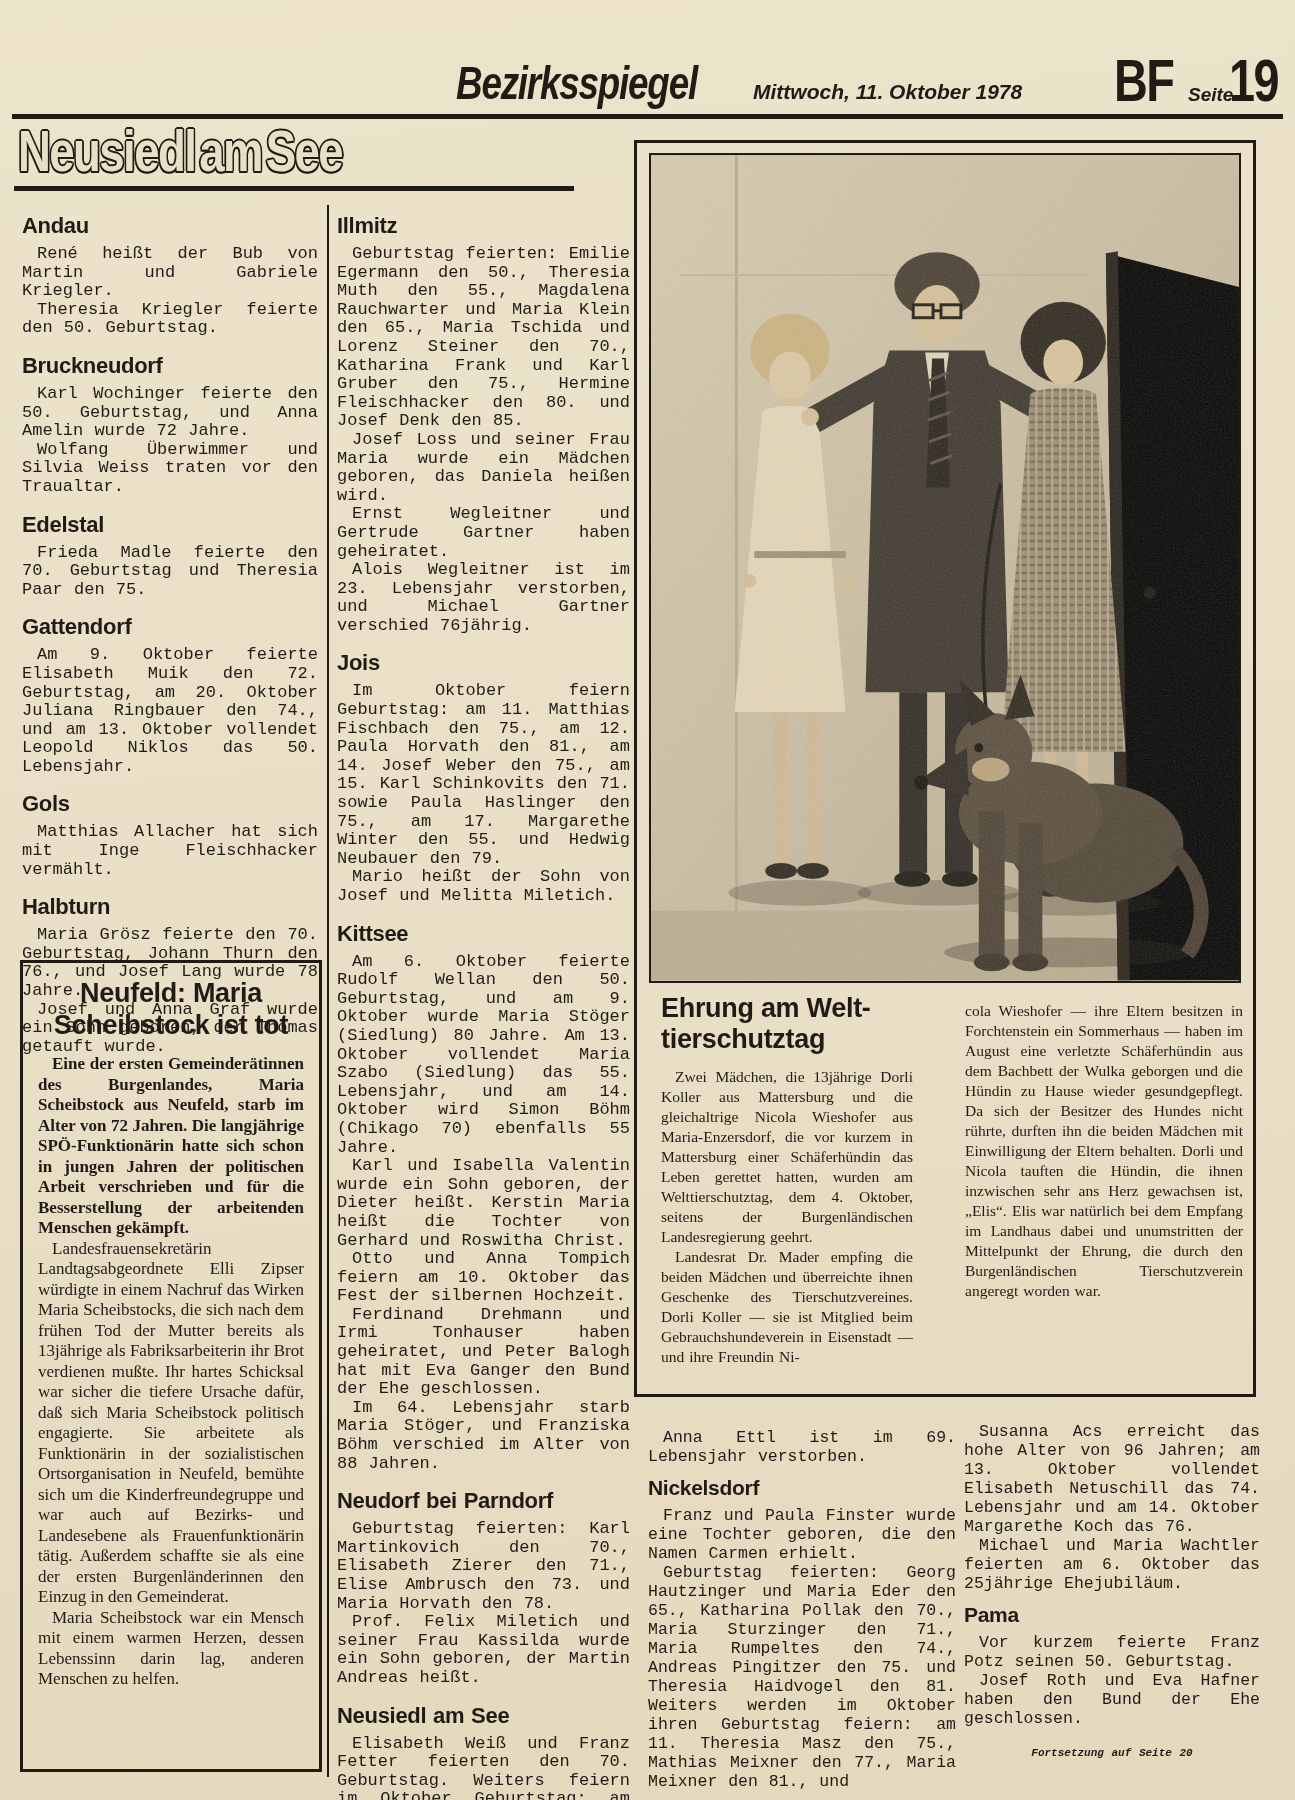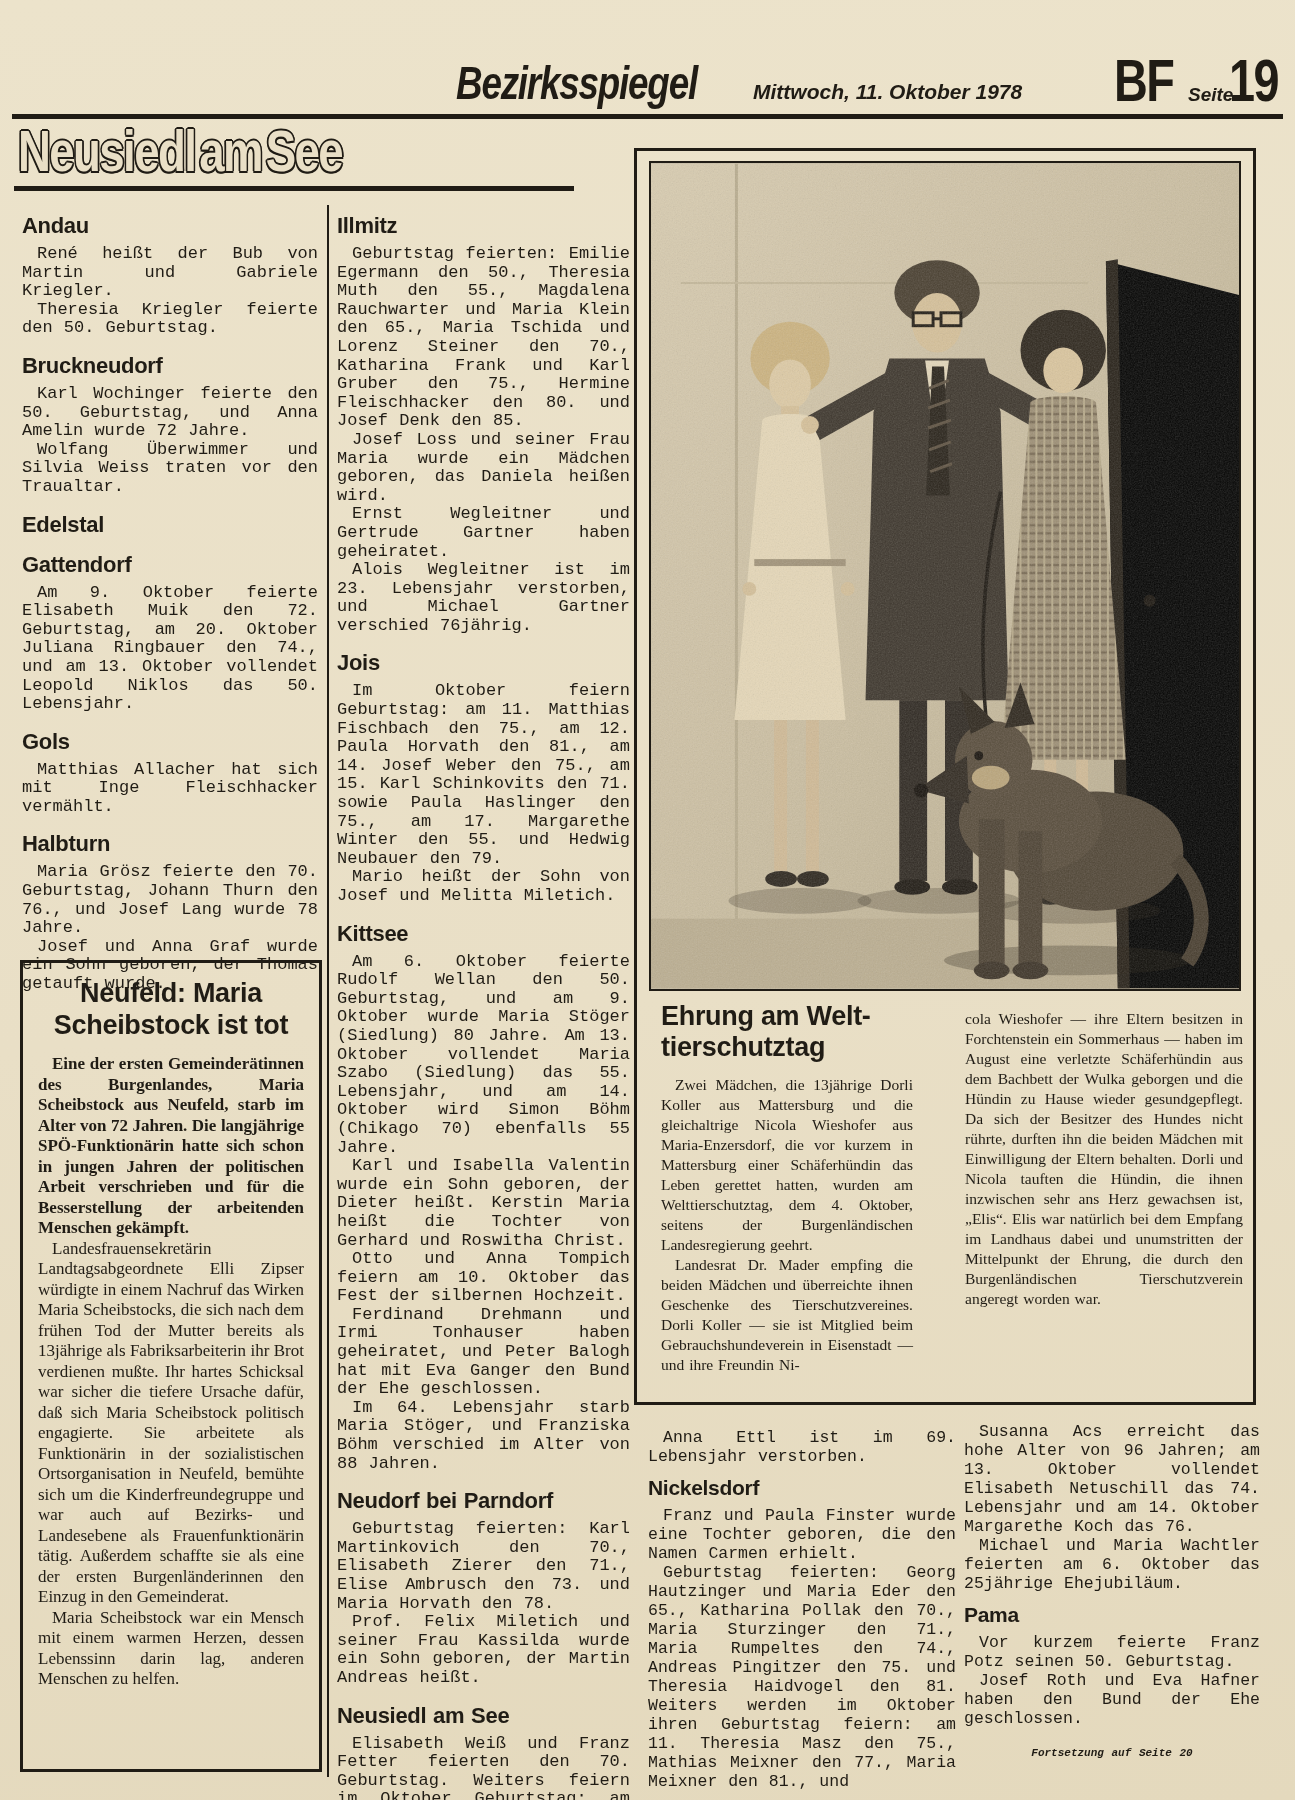--- a/index.html
+++ b/index.html
@@ -68,21 +68,21 @@
   }
   .obituary-title {
     font-family:"Liberation Sans", sans-serif; font-weight:bold; font-size:27px; line-height:32px;
     margin-bottom:13px; text-align:center; letter-spacing:-0.3px;
   }
   .obituary p { text-indent:14px; }
   .obituary .lead { font-weight:bold; }
 
   
   .feature-box {
-    position:absolute; left:634px; top:148px; width:622px; height:1257px;
+    position:absolute; left:634px; top:140px; width:622px; height:1257px;
     border:3px solid #201c15;
   }
   .photo {
     position:absolute; left:12px; top:10px; width:592px; height:830px;
     border:2px solid #201c15; overflow:hidden; background:#c7bda6;
   }
   .photo svg { display:block; filter:blur(.6px) contrast(.97) sepia(.12); }
   .feature-headline {
     position:absolute; left:24px; top:850px;
     font-family:"Liberation Sans", sans-serif; font-weight:bold; font-size:27px; line-height:31px;
@@ -126,20 +126,21 @@
       <p>René heißt der Bub von Martin und Gabriele Kriegler.</p>
       <p>Theresia Kriegler feierte den 50. Geburtstag.</p>
     </div>
     <div class="section">
       <h3 class="sec-h">Bruckneudorf</h3>
       <p>Karl Wochinger feierte den 50. Geburtstag, und Anna Amelin wurde 72 Jahre.</p>
       <p>Wolfang Überwimmer und Silvia Weiss traten vor den Traualtar.</p>
     </div>
     <div class="section">
       <h3 class="sec-h">Edelstal</h3>
+      <p>Frieda Madle feierte den 70. Geburtstag und Theresia Paar den 75.</p>
     </div>
     <div class="section">
       <h3 class="sec-h">Gattendorf</h3>
       <p>Am 9. Oktober feierte Elisabeth Muik den 72. Geburtstag, am 20. Oktober Juliana Ringbauer den 74., und am 13. Oktober vollendet Leopold Niklos das 50. Lebensjahr.</p>
     </div>
     <div class="section">
       <h3 class="sec-h">Gols</h3>
       <p>Matthias Allacher hat sich mit Inge Fleischhacker vermählt.</p>
     </div>
     <div class="section">

